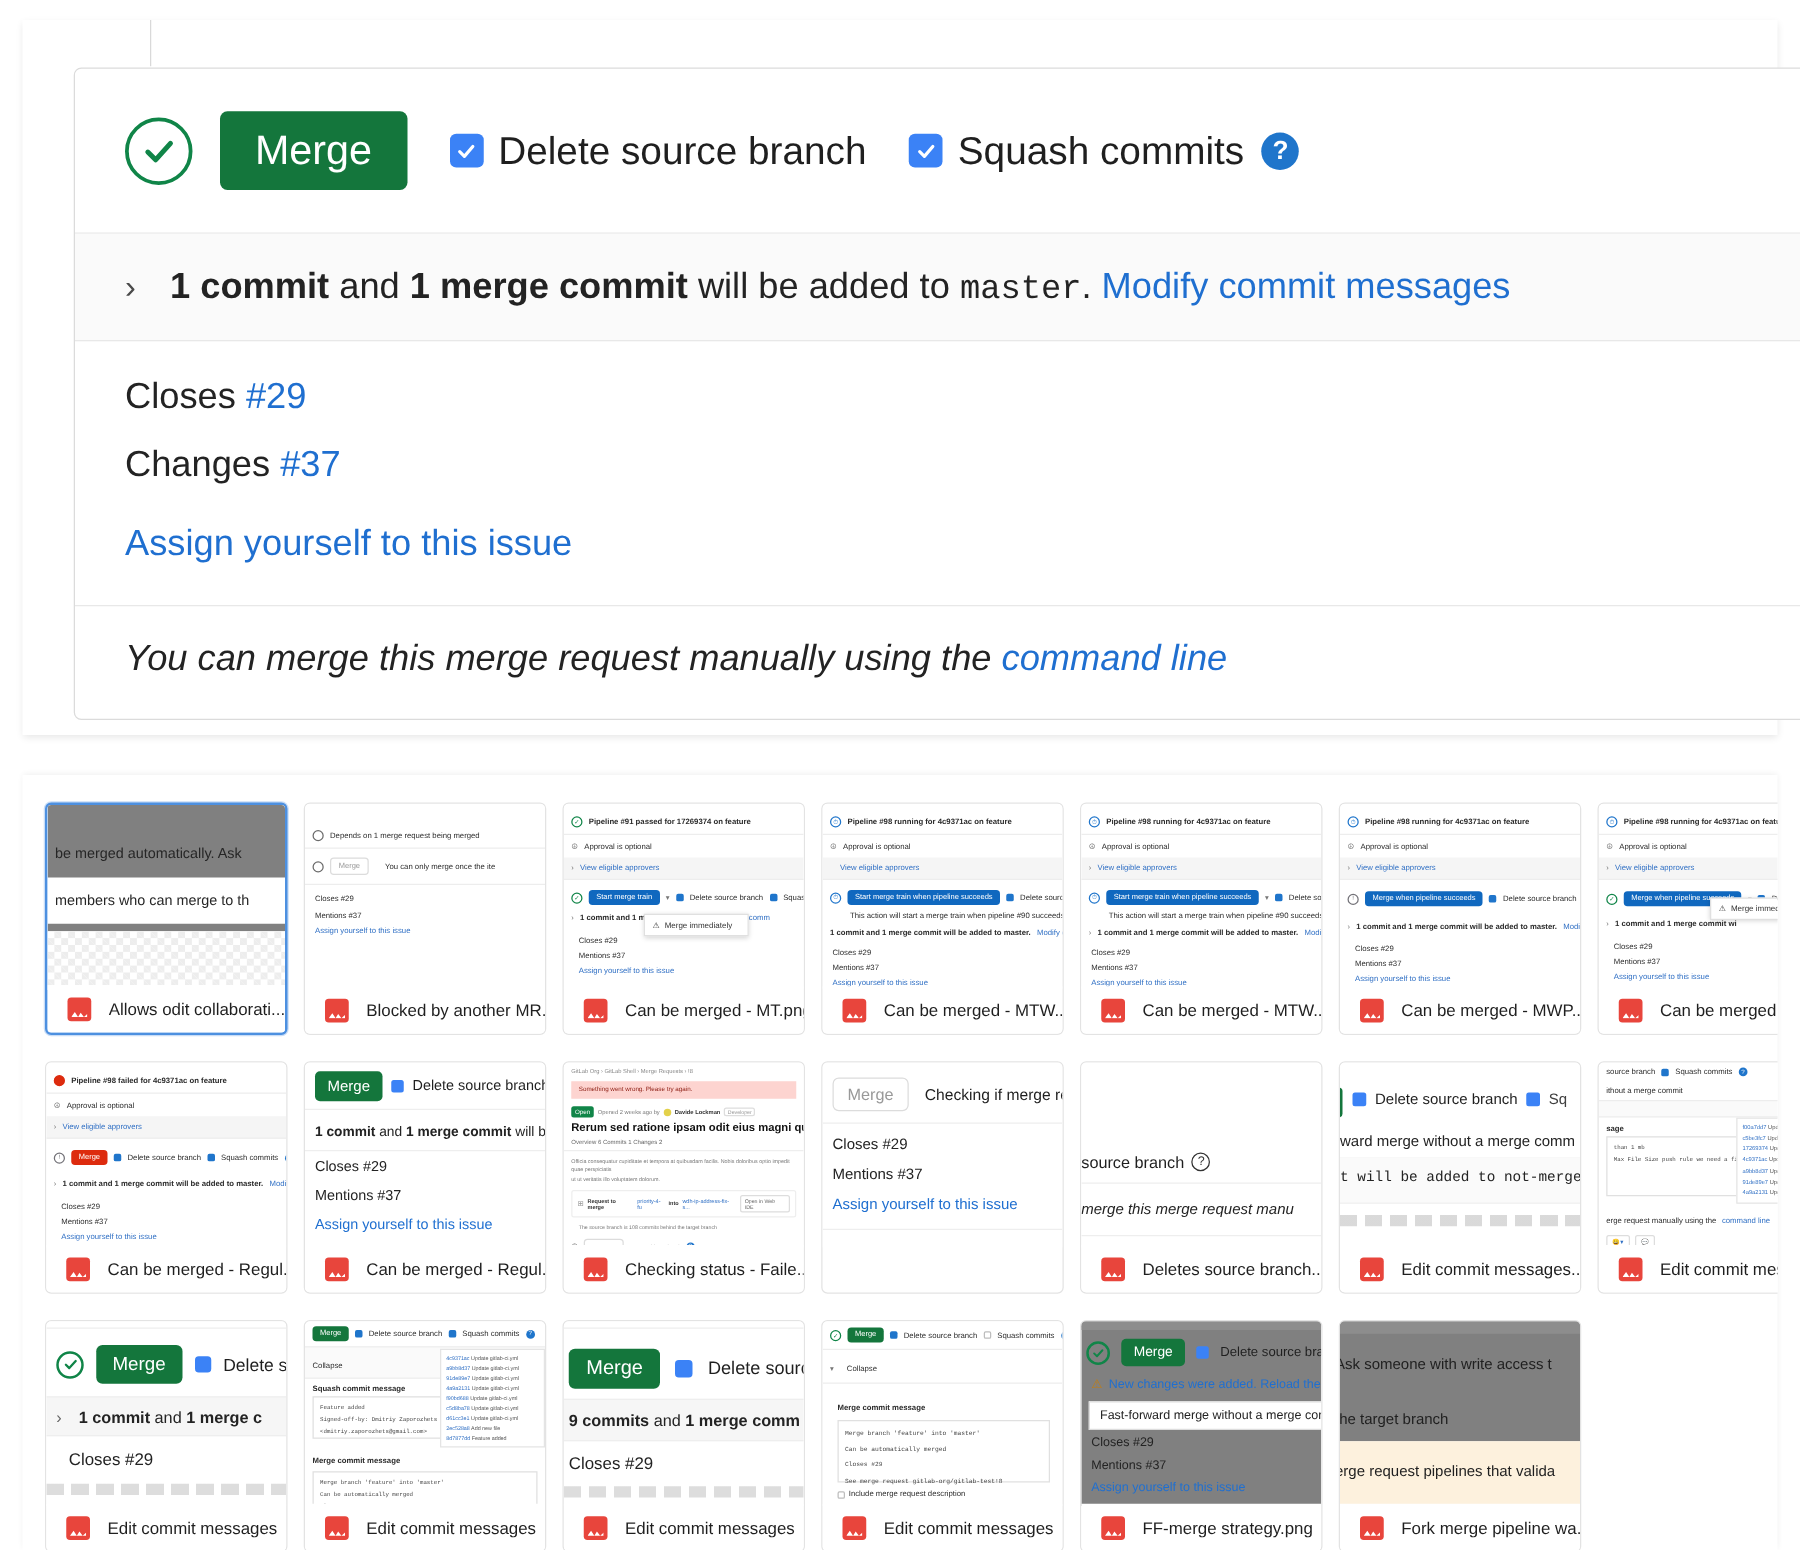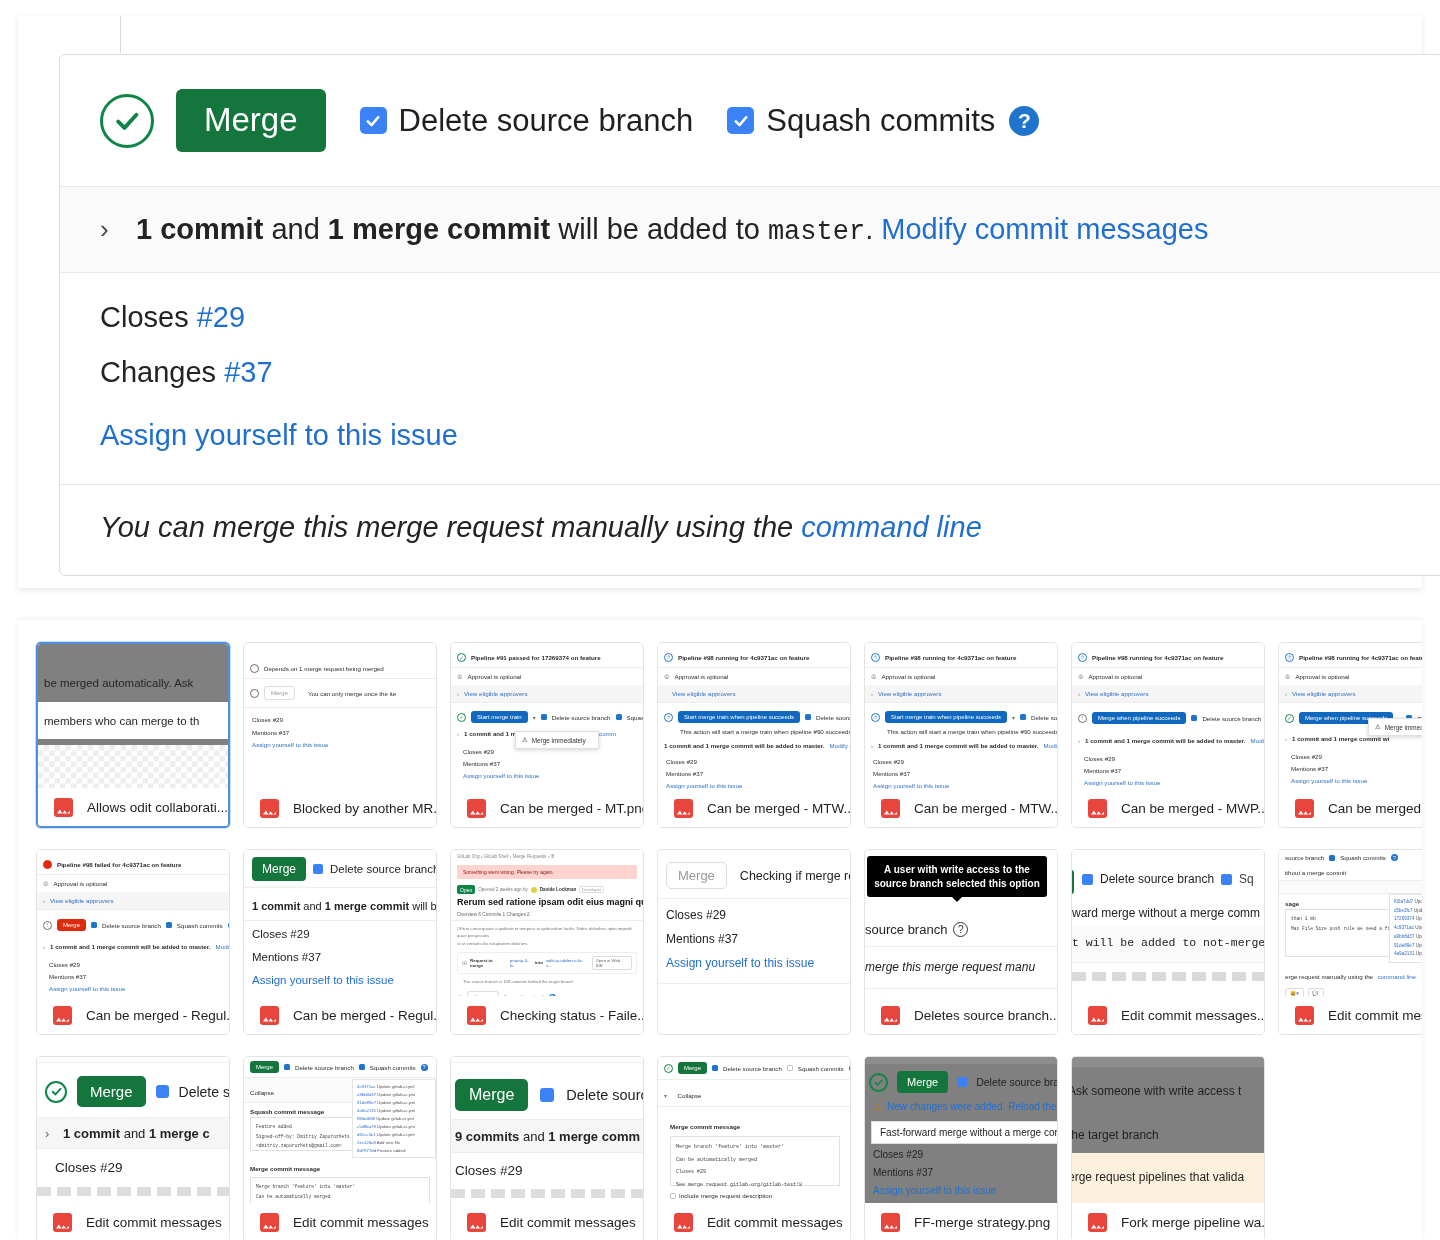--- a/index.html
+++ b/index.html
@@ -743,21 +743,20 @@
         <div style="position:absolute;top:58px;left:8px;font-size:12px;color:#232323;">Closes #29</div>
         <div style="position:absolute;top:82px;left:8px;font-size:12px;color:#232323;">Mentions #37</div>
         <div style="position:absolute;top:106px;left:8px;font-size:12px;color:#1f6fd0;">Assign yourself to this issue</div>
         <div style="position:absolute;top:133px;left:0;right:0;height:1px;background:#eee;"></div>
       </div>
     </div>
 
 
     <div class="thumb">
       <div class="thumb-body">
-        <div class="tooltip-dark" style="left:2px;top:6px;width:180px;">A user with write access to the source branch selected this option</div>
         <div style="position:absolute;top:72px;left:0;display:flex;align-items:center;gap:6px;">
           <span style="font-size:13px;color:#1f1f1f;white-space:nowrap;">source branch</span>
           <span style="width:15px;height:15px;border:1.5px solid #333;border-radius:50%;display:inline-flex;align-items:center;justify-content:center;font-size:10px;color:#333;">?</span>
         </div>
         <div style="position:absolute;top:96px;left:0;right:0;height:1px;background:#eee;"></div>
         <div style="position:absolute;top:110px;left:0;font-size:12px;font-style:italic;color:#232323;white-space:nowrap;">merge this merge request manu</div>
         <div style="position:absolute;top:138px;left:0;right:0;height:1px;background:#eee;"></div>
       </div>
       <div class="thumb-caption">
         <span class="png-icon"></span>

